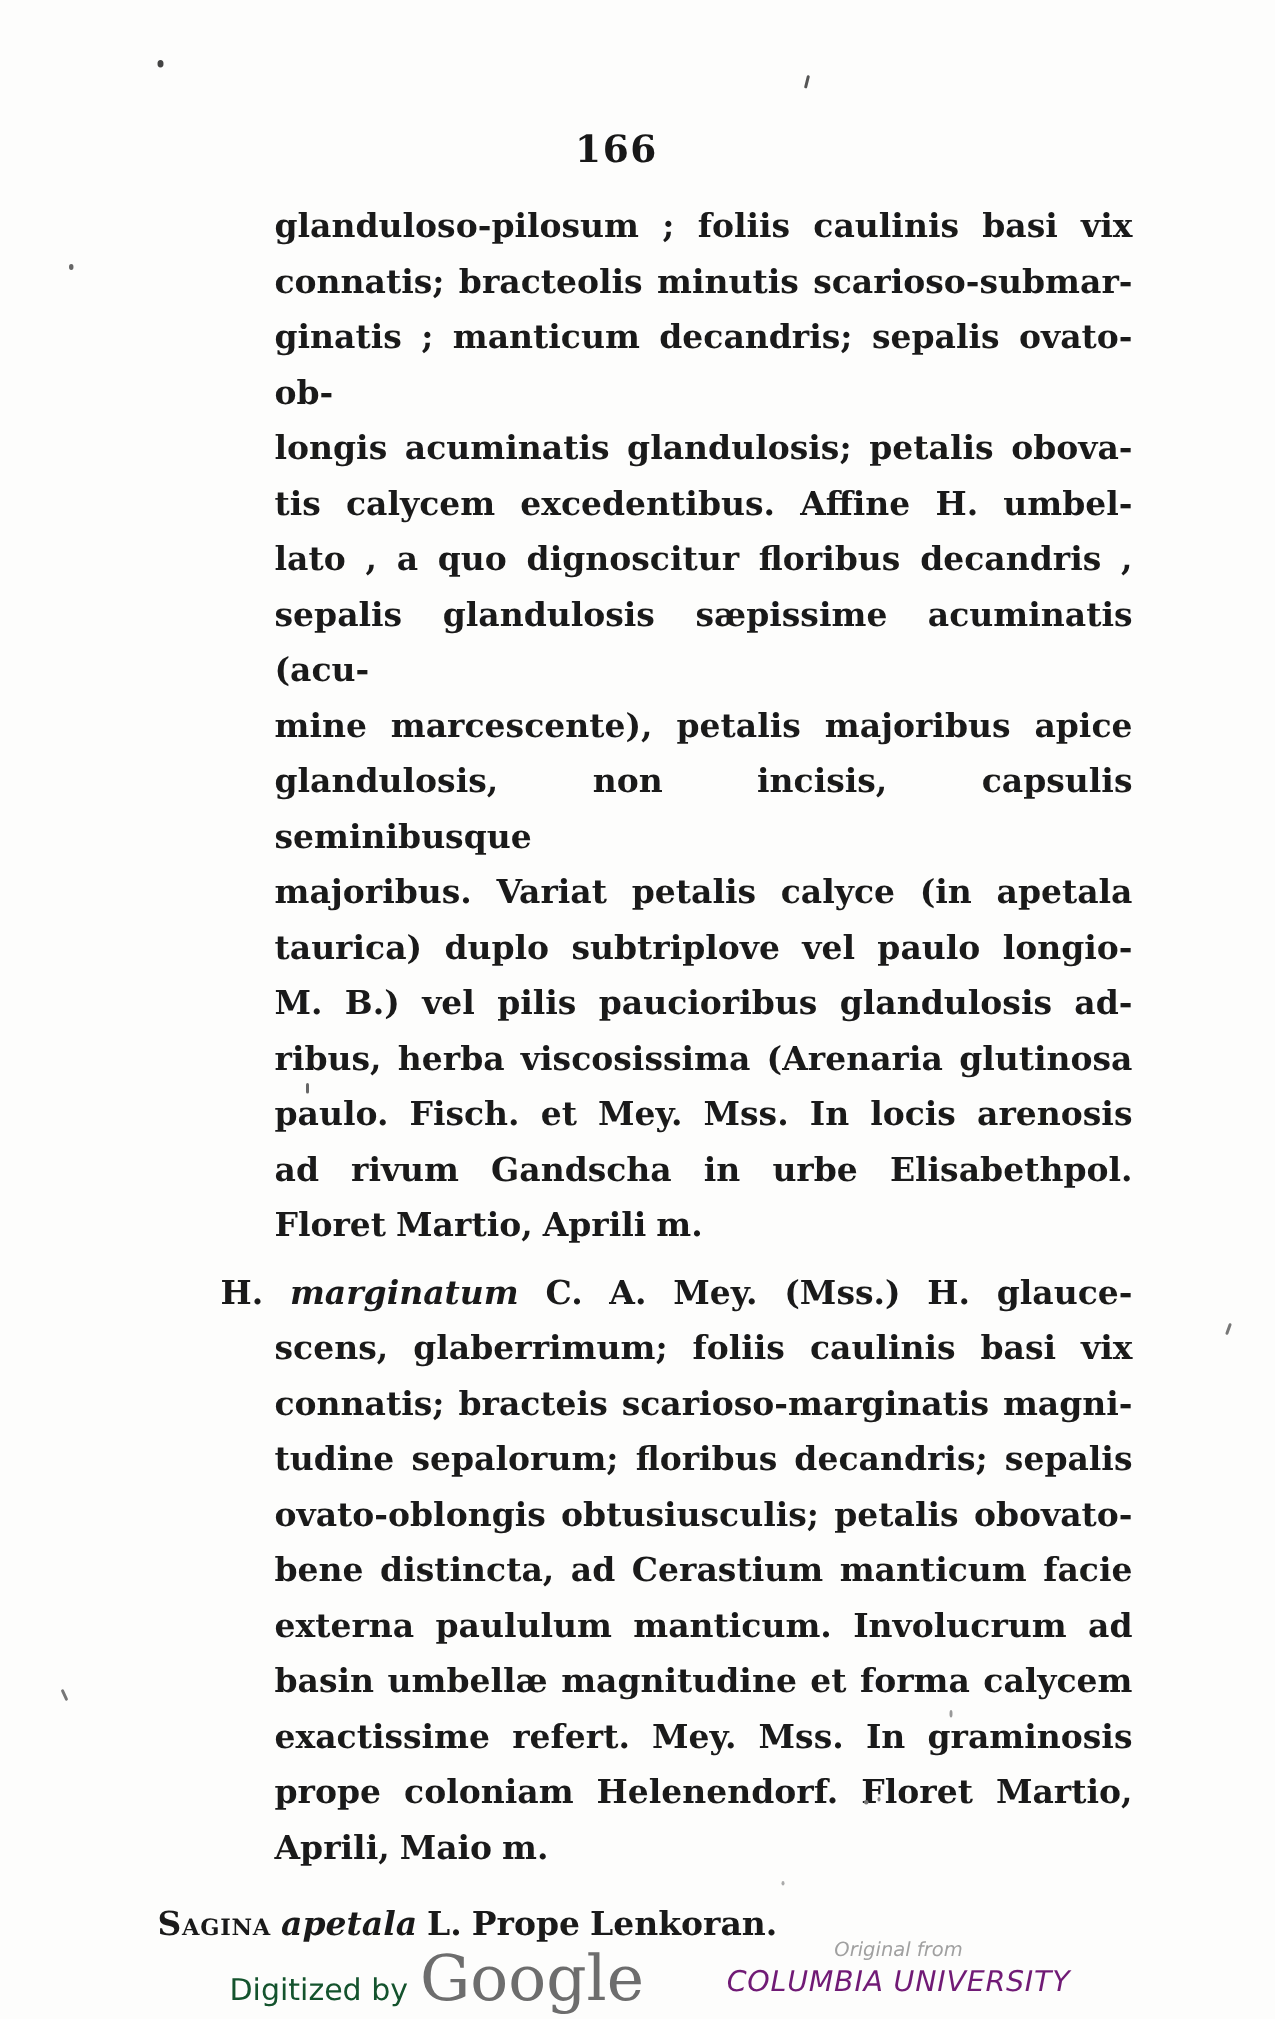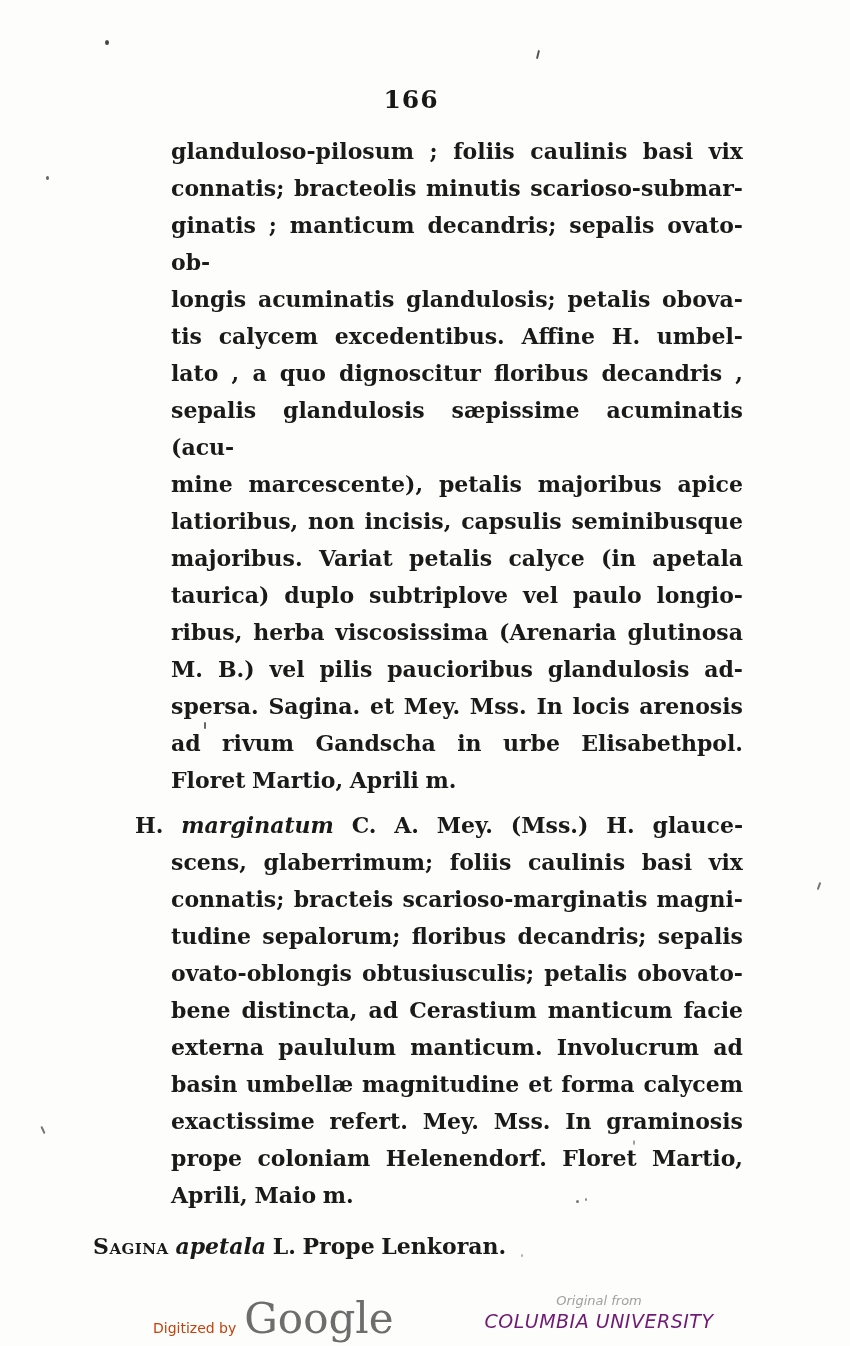--- a/index.html
+++ b/index.html
@@ -18,21 +18,21 @@
     position: absolute;
     top: 85px; left: 0; width: 822px;
     text-align: center;
     font-size: 25px;
     font-weight: bold;
     letter-spacing: 1px;
     color: #181818;
   }
   .text-block {
     position: absolute;
-    left: 171px; top: 133px;
+    left: 183px; top: 133px;
     width: 572px;
     font-size: 22px;
     font-weight: bold;
     color: #1a1a1a;
     line-height: 37px;
     word-spacing: -1px;
   }
   .line { text-align: justify; text-align-last: justify; }
   .line.left { text-align: left; text-align-last: auto; }
   .line.hang { margin-left: -36px; }
@@ -40,21 +40,21 @@
   .para.outdent { margin-top: 14px; margin-left: -78px; }
   .seg-i  { font-style: italic; }
   .seg-sc { font-variant: small-caps; letter-spacing: 0.5px; }
 
   .footer-left {
     position: absolute;
     left: 153px; top: 1294px;
     display: flex; align-items: baseline; gap: 8px;
     font-family: "DejaVu Sans", sans-serif;
   }
-  .digitized { font-size: 14px; color: #c2410c; }
+  .digitized { font-size: 20px; color: #14532d; }
   .google {
     font-family: "DejaVu Serif", serif;
     font-size: 42px;
     color: #6d6d6d;
   }
   .footer-right {
     position: absolute;
     left: 478px; top: 1291px; width: 242px;
     text-align: center;
     font-family: "DejaVu Sans", sans-serif;
@@ -76,26 +76,26 @@
   <div class="text-block" id="text-block">
       <div class="para normal">
         <div class="line"><span>glanduloso-pilosum ; foliis caulinis basi vix</span></div>
         <div class="line"><span>connatis; bracteolis minutis scarioso-submar-</span></div>
         <div class="line"><span>ginatis ; manticum decandris; sepalis ovato-ob-</span></div>
         <div class="line"><span>longis acuminatis glandulosis; petalis obova-</span></div>
         <div class="line"><span>tis calycem excedentibus. Affine H. umbel-</span></div>
         <div class="line"><span>lato , a quo dignoscitur floribus decandris ,</span></div>
         <div class="line"><span>sepalis glandulosis sæpissime acuminatis (acu-</span></div>
         <div class="line"><span>mine marcescente), petalis majoribus apice</span></div>
-        <div class="line"><span>latioribus, non incisis, capsulis seminibusque</span></div>
+        <div class="line"><span>glandulosis, non incisis, capsulis seminibusque</span></div>
         <div class="line"><span>majoribus. Variat petalis calyce (in apetala</span></div>
         <div class="line"><span>taurica) duplo subtriplove vel paulo longio-</span></div>
+        <div class="line"><span>M. B.) vel pilis paucioribus glandulosis ad-</span></div>
         <div class="line"><span>ribus, herba viscosissima (Arenaria glutinosa</span></div>
-        <div class="line"><span>M. B.) vel pilis paucioribus glandulosis ad-</span></div>
-        <div class="line"><span>spersa. Sagina. et Mey. Mss. In locis arenosis</span></div>
+        <div class="line"><span>paulo. Fisch. et Mey. Mss. In locis arenosis</span></div>
         <div class="line"><span>ad rivum Gandscha in urbe Elisabethpol.</span></div>
         <div class="line left"><span>Floret Martio, Aprili m.</span></div>
       </div>
       <div class="para hang">
         <div class="line hang"><span>H. </span><span class="seg-i">marginatum</span><span> C. A. Mey. (Mss.) H. glauce-</span></div>
         <div class="line"><span>scens, glaberrimum; foliis caulinis basi vix</span></div>
         <div class="line"><span>connatis; bracteis scarioso-marginatis magni-</span></div>
         <div class="line"><span>tudine sepalorum; floribus decandris; sepalis</span></div>
         <div class="line"><span>ovato-oblongis obtusiusculis; petalis obovato-</span></div>
         <div class="line"><span>bene distincta, ad Cerastium manticum facie</span></div>

